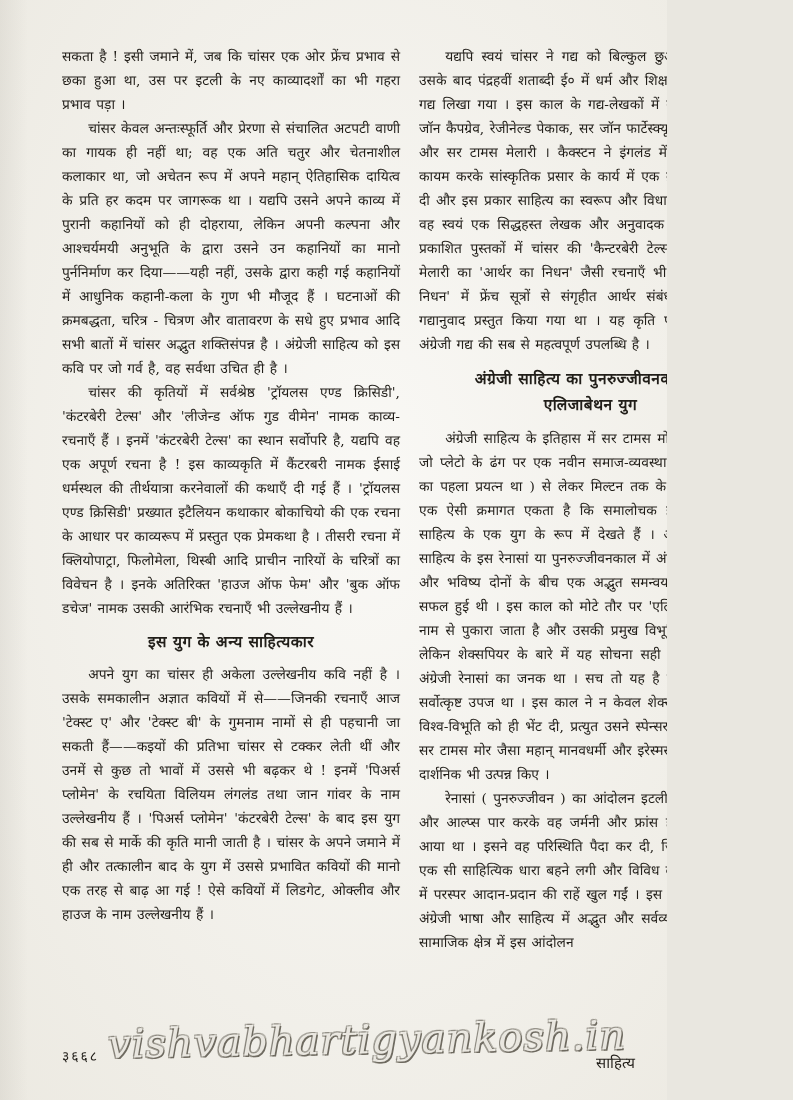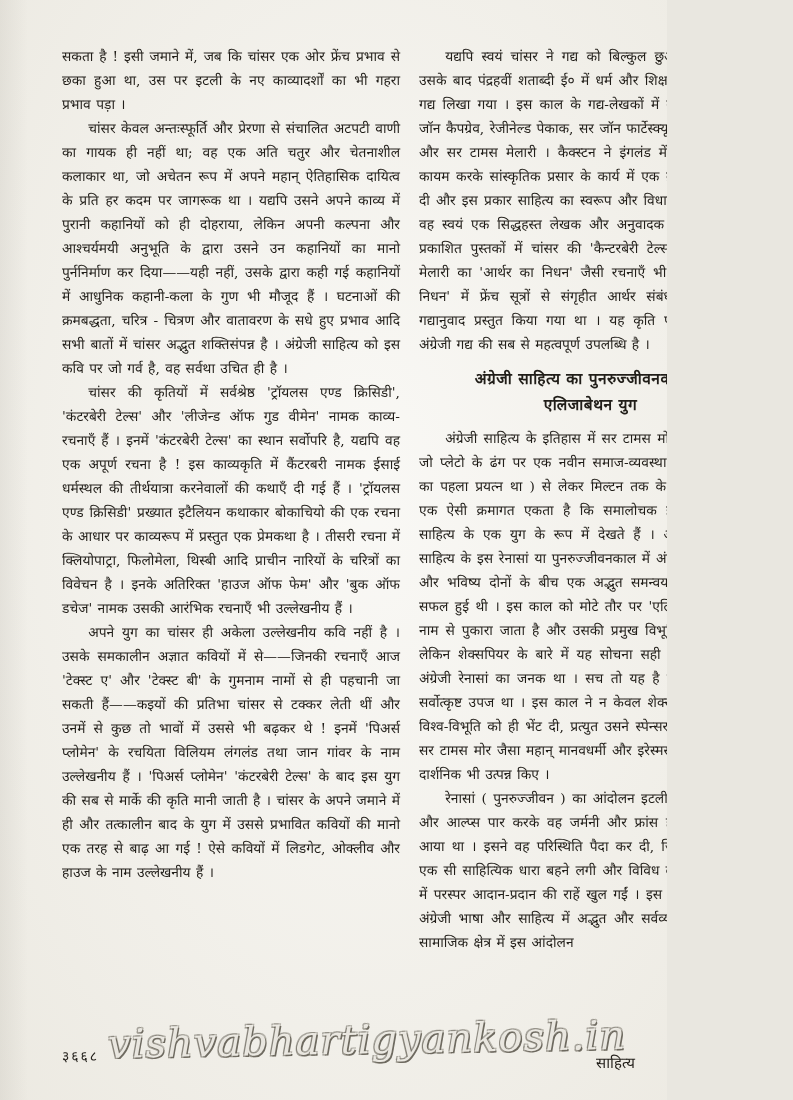--- a/index.html
+++ b/index.html
@@ -85,20 +85,21 @@
 <body>
 
 <div class="page">
 
   <div class="columns">
 
     <div class="column">
       <p class="para no-indent">सकता है ! इसी जमाने में, जब कि चांसर एक ओर फ्रेंच प्रभाव से छका हुआ था, उस पर इटली के नए काव्यादर्शों का भी गहरा प्रभाव पड़ा ।</p>
       <p class="para">चांसर केवल अन्तःस्फूर्ति और प्रेरणा से संचालित अटपटी वाणी का गायक ही नहीं था; वह एक अति चतुर और चेतनाशील कलाकार था, जो अचेतन रूप में अपने महान् ऐतिहासिक दायित्व के प्रति हर कदम पर जागरूक था । यद्यपि उसने अपने काव्य में पुरानी कहानियों को ही दोहराया, लेकिन अपनी कल्पना और आश्चर्यमयी अनुभूति के द्वारा उसने उन कहानियों का मानो पुर्ननिर्माण कर दिया——यही नहीं, उसके द्वारा कही गई कहानियों में आधुनिक कहानी-कला के गुण भी मौजूद हैं । घटनाओं की क्रमबद्धता, चरित्र - चित्रण और वातावरण के सधे हुए प्रभाव आदि सभी बातों में चांसर अद्भुत शक्तिसंपन्न है । अंग्रेजी साहित्य को इस कवि पर जो गर्व है, वह सर्वथा उचित ही है ।</p>
       <p class="para">चांसर की कृतियों में सर्वश्रेष्ठ 'ट्रॉयलस एण्ड क्रिसिडी', 'कंटरबेरी टेल्स' और 'लीजेन्ड ऑफ गुड वीमेन' नामक काव्य-रचनाएँ हैं । इनमें 'कंटरबेरी टेल्स' का स्थान सर्वोपरि है, यद्यपि वह एक अपूर्ण रचना है ! इस काव्यकृति में कैंटरबरी नामक ईसाई धर्मस्थल की तीर्थयात्रा करनेवालों की कथाएँ दी गई हैं । 'ट्रॉयलस एण्ड क्रिसिडी' प्रख्यात इटैलियन कथाकार बोकाचियो की एक रचना के आधार पर काव्यरूप में प्रस्तुत एक प्रेमकथा है । तीसरी रचना में क्लियोपाट्रा, फिलोमेला, थिस्बी आदि प्राचीन नारियों के चरित्रों का विवेचन है । इनके अतिरिक्त 'हाउज ऑफ फेम' और 'बुक ऑफ डचेज' नामक उसकी आरंभिक रचनाएँ भी उल्लेखनीय हैं ।</p>
+      <h2 class="section-heading">इस युग के अन्य साहित्यकार</h2>
       <p class="para">अपने युग का चांसर ही अकेला उल्लेखनीय कवि नहीं है । उसके समकालीन अज्ञात कवियों में से——जिनकी रचनाएँ आज 'टेक्स्ट ए' और 'टेक्स्ट बी' के गुमनाम नामों से ही पहचानी जा सकती हैं——कइयों की प्रतिभा चांसर से टक्कर लेती थीं और उनमें से कुछ तो भावों में उससे भी बढ़कर थे ! इनमें 'पिअर्स प्लोमेन' के रचयिता विलियम लंगलंड तथा जान गांवर के नाम उल्लेखनीय हैं । 'पिअर्स प्लोमेन' 'कंटरबेरी टेल्स' के बाद इस युग की सब से मार्के की कृति मानी जाती है । चांसर के अपने जमाने में ही और तत्कालीन बाद के युग में उससे प्रभावित कवियों की मानो एक तरह से बाढ़ आ गई ! ऐसे कवियों में लिडगेट, ओक्लीव और हाउज के नाम उल्लेखनीय हैं ।</p>
     </div>
 
     <div class="column">
       <p class="para">यद्यपि स्वयं चांसर ने गद्य को बिल्कुल छुआ ही नहीं, परन्तु उसके बाद पंद्रहवीं शताब्दी ई० में धर्म और शिक्षा सम्बन्धी बहुत-सा गद्य लिखा गया । इस काल के गद्य-लेखकों में उल्लेखनीय हैं——जॉन कैपग्रेव, रेजीनेल्ड पेकाक, सर जॉन फार्टेस्क्यू, विलियम कैक्स्टन और सर टामस मेलारी । कैक्स्टन ने इंगलंड में पहला छापाखाना कायम करके सांस्कृतिक प्रसार के कार्य में एक क्रांति उपस्थित कर दी और इस प्रकार साहित्य का स्वरूप और विधान ही बदल दिया । वह स्वयं एक सिद्धहस्त लेखक और अनुवादक था । उसके द्वारा प्रकाशित पुस्तकों में चांसर की 'कैन्टरबेरी टेल्स' और सर टामस मेलारी का 'आर्थर का निधन' जैसी रचनाएँ भी थीं । 'आर्थर का निधन' में फ्रेंच सूत्रों से संगृहीत आर्थर संबंधी अनुश्रुतियों का गद्यानुवाद प्रस्तुत किया गया था । यह कृति पंद्रहवीं शताब्दी के अंग्रेजी गद्य की सब से महत्वपूर्ण उपलब्धि है ।</p>
       <h2 class="section-heading">
         <span class="hline">अंग्रेजी साहित्य का पुनरुज्जीवनकाल ::</span>
         <span class="hline">एलिजाबेथन युग</span>
       </h2>
       <p class="para">अंग्रेजी साहित्य के इतिहास में सर टामस मोर की 'यूटोपिया' ( जो प्लेटो के ढंग पर एक नवीन समाज-व्यवस्था की कल्पना करने का पहला प्रयत्न था ) से लेकर मिल्टन तक के साहित्यिक दौर में एक ऐसी क्रमागत एकता है कि समालोचक इस कालावधि को साहित्य के एक युग के रूप में देखते हैं । अंग्रेजी जीवन और साहित्य के इस रेनासां या पुनरुज्जीवनकाल में अंग्रेजी प्रतिभा अतीत और भविष्य दोनों के बीच एक अद्भुत समन्वय स्थापित करने में सफल हुई थी । इस काल को मोटे तौर पर 'एलिजाबेथन काल' के नाम से पुकारा जाता है और उसकी प्रमुख विभूति है शेक्सपियर । लेकिन शेक्सपियर के बारे में यह सोचना सही नहीं होगा कि वह अंग्रेजी रेनासां का जनक था । सच तो यह है कि वह रेनासां की सर्वोत्कृष्ट उपज था । इस काल ने न केवल शेक्सपियर जैसी महान् विश्व-विभूति को ही भेंट दी, प्रत्युत उसने स्पेन्सर जैसा संपन्न कवि, सर टामस मोर जैसा महान् मानवधर्मी और इरेस्मस और टिन्डेल जैसे दार्शनिक भी उत्पन्न किए ।</p>

